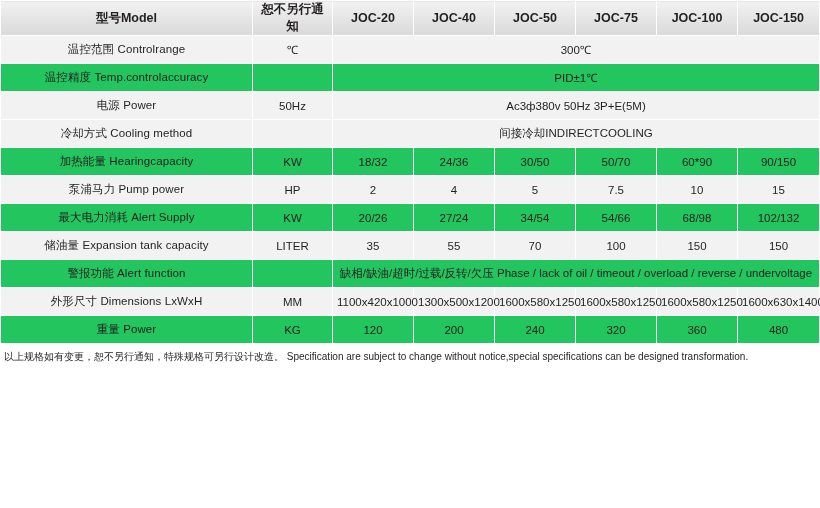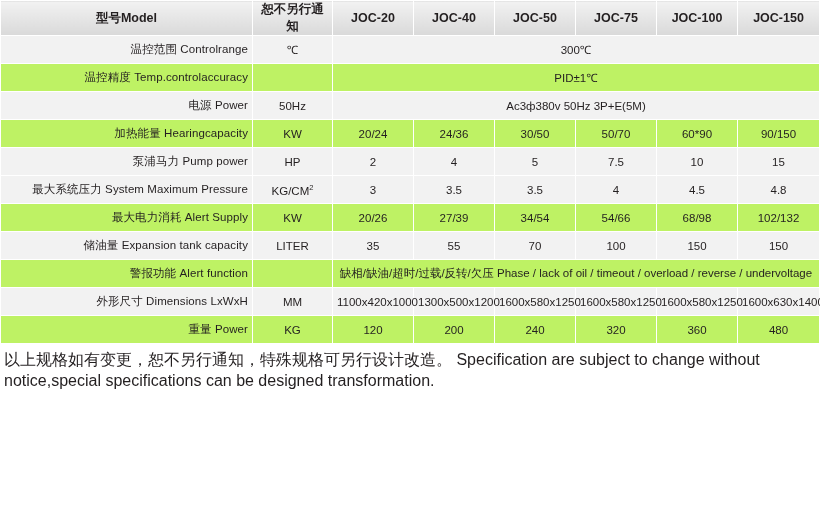--- a/index.html
+++ b/index.html
@@ -45,41 +45,41 @@
     font-weight: bold;
     text-align: center;
     background: linear-gradient(to bottom, #f2f2f2, #d9d9d9);
   }
   tr.head th.label-head {
     background: linear-gradient(to bottom, #f2f2f2, #d9d9d9);
   }
   
   tbody tr { height: 28px; }
   tbody tr.odd td { background: #f2f2f2; }
-  tbody tr.even td { background: #bef264; }
+  tbody tr.even td { background: #22c55e; }
   td.label {
-    text-align: right;
+    text-align: center;
     padding-left: 18px;
     letter-spacing: 0.1px;
   }
   td.unit, td.val, td.span {
     text-align: center;
   }
   td.val, td.span {
     font-size: 11.5px;
   }
   td.tiny {
     font-size: 9px;
     letter-spacing: 0;
   }
   sup { font-size: 7.5px; vertical-align: super; }
   #footnote {
     width: 820px;
     padding: 6px 4px 0 4px;
-    font-size: 16px;
+    font-size: 10px;
     color: #231f20;
     line-height: 1.3;
     text-align: left;
   }
 </style>
 </head>
 <body>
 
 <div id="spec-wrap">
   <table class="spec">
@@ -119,60 +119,55 @@
         <td class="span" colspan="6">PID±1℃</td>
       </tr>
 
       <tr class="odd">
         <td class="label">电源 Power</td>
         <td class="unit">50Hz</td>
         <td class="span" colspan="6">Ac3ф380v 50Hz 3P+E(5M)</td>
       </tr>
 
 
+      <tr class="odd">
+        <td class="label">冷却方式 Cooling method</td>
+        <td class="unit"></td>
+        <td class="span" colspan="6">间接冷却INDIRECTCOOLING</td>
+      </tr>
 
       <tr class="even">
         <td class="label">加热能量 Hearingcapacity</td>
         <td class="unit">KW</td>
-        <td class="val">20/24</td>
+        <td class="val">18/32</td>
         <td class="val">24/36</td>
         <td class="val">30/50</td>
         <td class="val">50/70</td>
         <td class="val">60*90</td>
         <td class="val">90/150</td>
       </tr>
 
       <tr class="odd">
         <td class="label">泵浦马力 Pump power</td>
         <td class="unit">HP</td>
         <td class="val">2</td>
         <td class="val">4</td>
         <td class="val">5</td>
         <td class="val">7.5</td>
         <td class="val">10</td>
         <td class="val">15</td>
       </tr>
 
 
-      <tr class="odd">
-        <td class="label">最大系统压力 System Maximum Pressure</td>
-        <td class="unit"><span>KG/CM</span><sup>2</sup></td>
-        <td class="val">3</td>
-        <td class="val">3.5</td>
-        <td class="val">3.5</td>
-        <td class="val">4</td>
-        <td class="val">4.5</td>
-        <td class="val">4.8</td>
-      </tr>
 
       <tr class="even">
         <td class="label">最大电力消耗 Alert Supply</td>
         <td class="unit">KW</td>
         <td class="val">20/26</td>
-        <td class="val">27/39</td>
+        <td class="val">27/24</td>
         <td class="val">34/54</td>
         <td class="val">54/66</td>
         <td class="val">68/98</td>
         <td class="val">102/132</td>
       </tr>
 
       <tr class="odd">
         <td class="label">储油量 Expansion tank capacity</td>
         <td class="unit">LITER</td>
         <td class="val">35</td>

